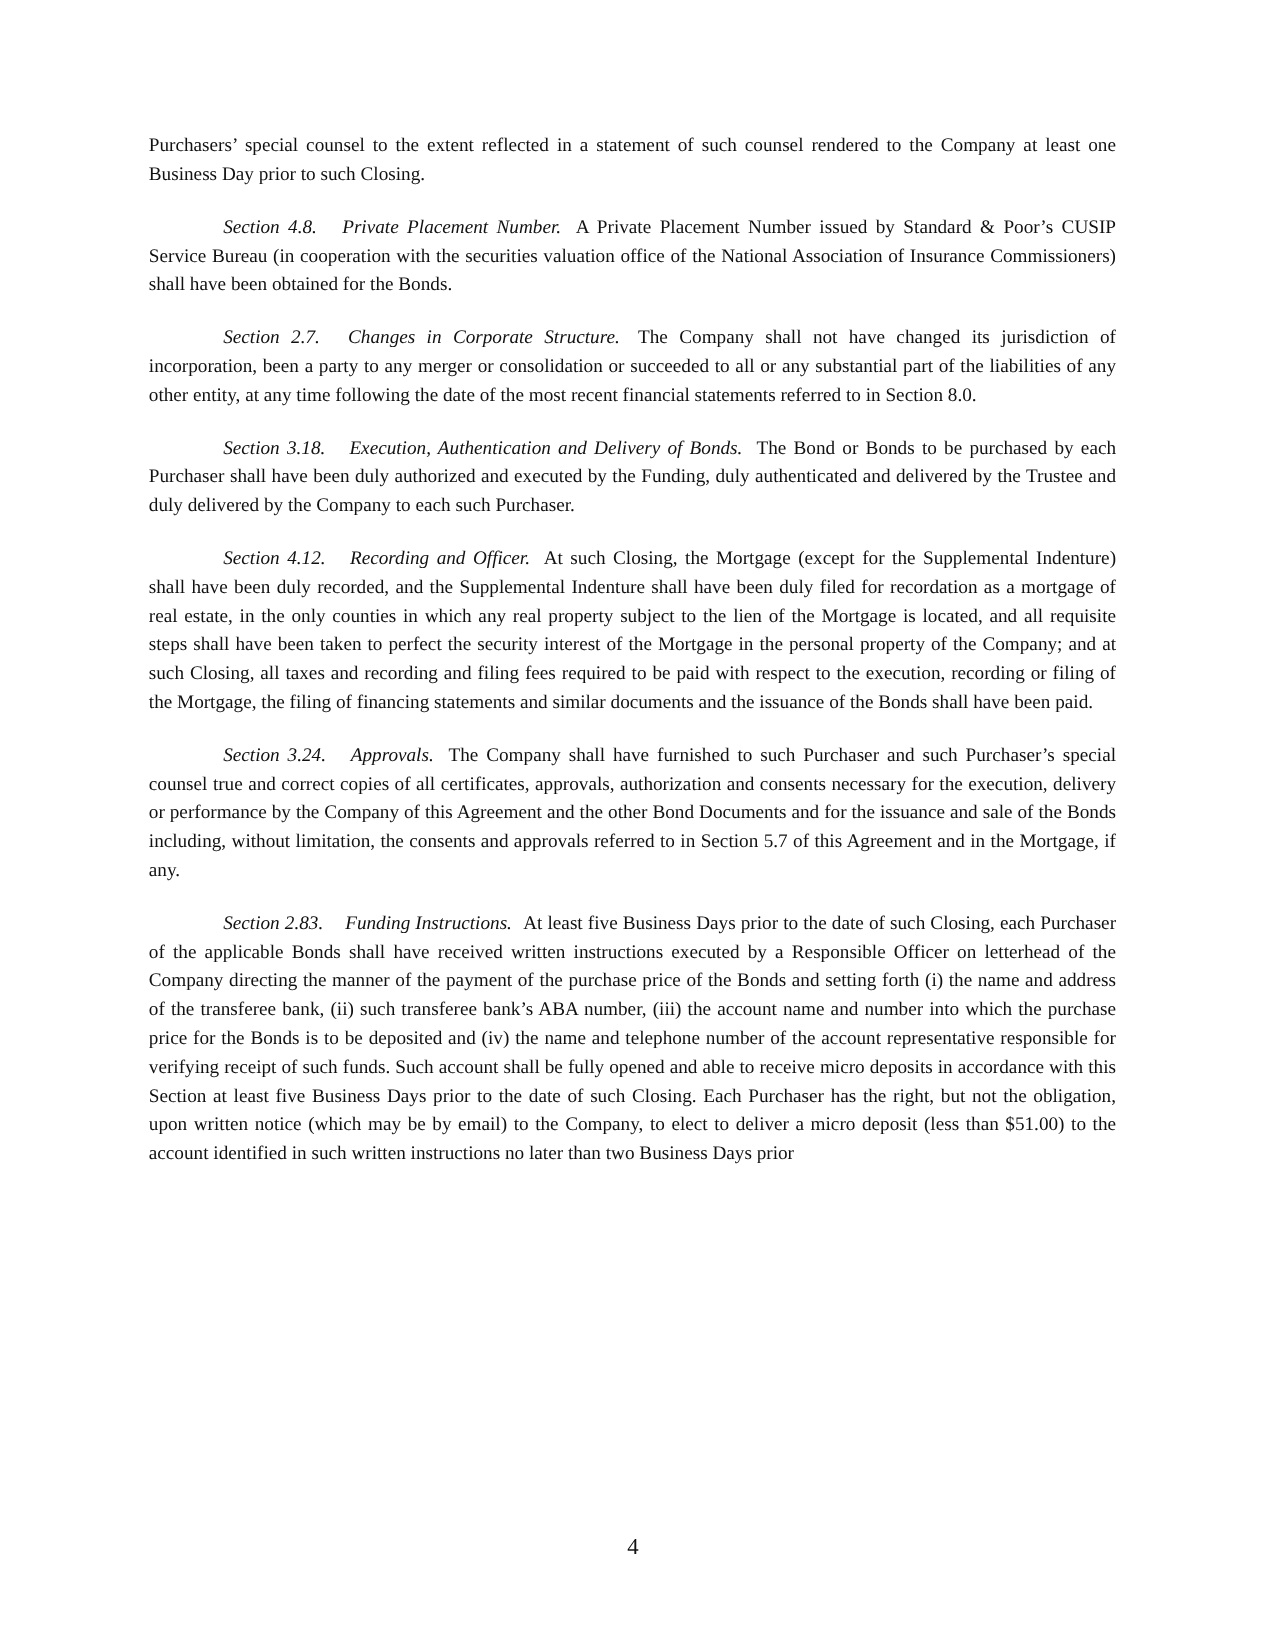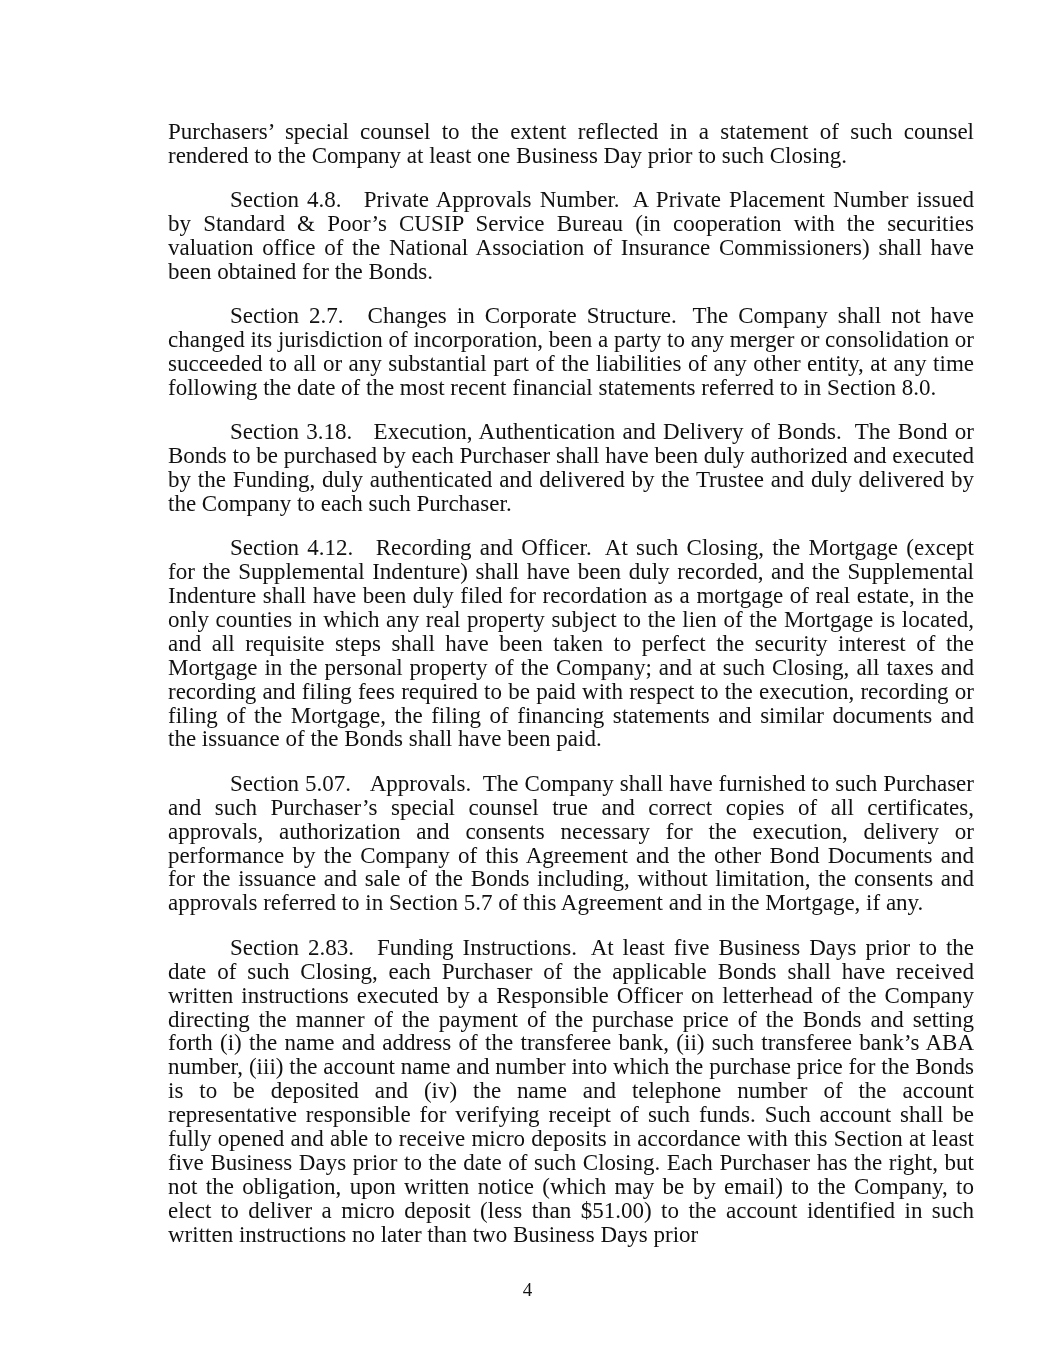--- a/index.html
+++ b/index.html
@@ -11,36 +11,36 @@
       width: 1055px;
       height: 1365px;
       position: relative;
       overflow: hidden;
       font-family: "Liberation Serif", "DejaVu Serif", serif;
       color: #111111;
     }
     .page-body {
       position: absolute;
       left: 124px;
-      top: 120px;
+      top: 110px;
       width: 806px;
-      font-size: 23px;
+      font-size: 16px;
       line-height: 23.9px;
-      margin-left: 44px;
     }
     .para {
       margin: 0 0 20.5px 0;
       text-align: justify;
       text-align-last: left;
       hyphens: none;
     }
     .para.section {
       text-indent: 62px;
     }
     .heading-num, .heading-title {
+      font-style: italic;
     }
     .heading-num {
       margin-right: 14px;
     }
     .heading-title {
       margin-right: 6px;
     }
     .para.p0 { margin-bottom: 20px; }
     .page-number {
       position: absolute;
@@ -52,21 +52,21 @@
     }
   </style>
 </head>
 <body>
 
 <div class="page-body">
   <p class="para p0">Purchasers’ special counsel to the extent reflected in a statement of such counsel rendered to the Company at least one Business Day prior to such Closing.</p>
 
   <p class="para section">
     <span class="heading-num">Section 4.8.</span>
-    <span class="heading-title">Private Approvals Number.</span>
+    <span class="heading-title">Private Placement Number.</span>
     <span>A Private Placement Number issued by Standard &amp; Poor’s CUSIP Service Bureau (in cooperation with the securities valuation office of the National Association of Insurance Commissioners) shall have been obtained for the Bonds.</span>
   </p>
 
   <p class="para section">
     <span class="heading-num">Section 2.7.</span>
     <span class="heading-title">Changes in Corporate Structure.</span>
     <span>The Company shall not have changed its jurisdiction of incorporation, been a party to any merger or consolidation or succeeded to all or any substantial part of the liabilities of any other entity, at any time following the date of the most recent financial statements referred to in Section 8.0.</span>
   </p>
 
 
@@ -76,21 +76,21 @@
     <span>The Bond or Bonds to be purchased by each Purchaser shall have been duly authorized and executed by the Funding, duly authenticated and delivered by the Trustee and duly delivered by the Company to each such Purchaser.</span>
   </p>
 
   <p class="para section">
     <span class="heading-num">Section 4.12.</span>
     <span class="heading-title">Recording and Officer.</span>
     <span>At such Closing, the Mortgage (except for the Supplemental Indenture) shall have been duly recorded, and the Supplemental Indenture shall have been duly filed for recordation as a mortgage of real estate, in the only counties in which any real property subject to the lien of the Mortgage is located, and all requisite steps shall have been taken to perfect the security interest of the Mortgage in the personal property of the Company; and at such Closing, all taxes and recording and filing fees required to be paid with respect to the execution, recording or filing of the Mortgage, the filing of financing statements and similar documents and the issuance of the Bonds shall have been paid.</span>
   </p>
 
   <p class="para section">
-    <span class="heading-num">Section 5.07.</span>
+    <span class="heading-num">Section 3.24.</span>
     <span class="heading-title">Approvals.</span>
     <span>The Company shall have furnished to such Purchaser and such Purchaser’s special counsel true and correct copies of all certificates, approvals, authorization and consents necessary for the execution, delivery or performance by the Company of this Agreement and the other Bond Documents and for the issuance and sale of the Bonds including, without limitation, the consents and approvals referred to in Section 5.7 of this Agreement and in the Mortgage, if any.</span>
   </p>
 
   <p class="para section">
     <span class="heading-num">Section 2.83.</span>
     <span class="heading-title">Funding Instructions.</span>
     <span>At least five Business Days prior to the date of such Closing, each Purchaser of the applicable Bonds shall have received written instructions executed by a Responsible Officer on letterhead of the Company directing the manner of the payment of the purchase price of the Bonds and setting forth (i) the name and address of the transferee bank, (ii) such transferee bank’s ABA number, (iii) the account name and number into which the purchase price for the Bonds is to be deposited and (iv) the name and telephone number of the account representative responsible for verifying receipt of such funds. Such account shall be fully opened and able to receive micro deposits in accordance with this Section at least five Business Days prior to the date of such Closing. Each Purchaser has the right, but not the obligation, upon written notice (which may be by email) to the Company, to elect to deliver a micro deposit (less than $51.00) to the account identified in such written instructions no later than two Business Days prior</span>
   </p>
 </div>

